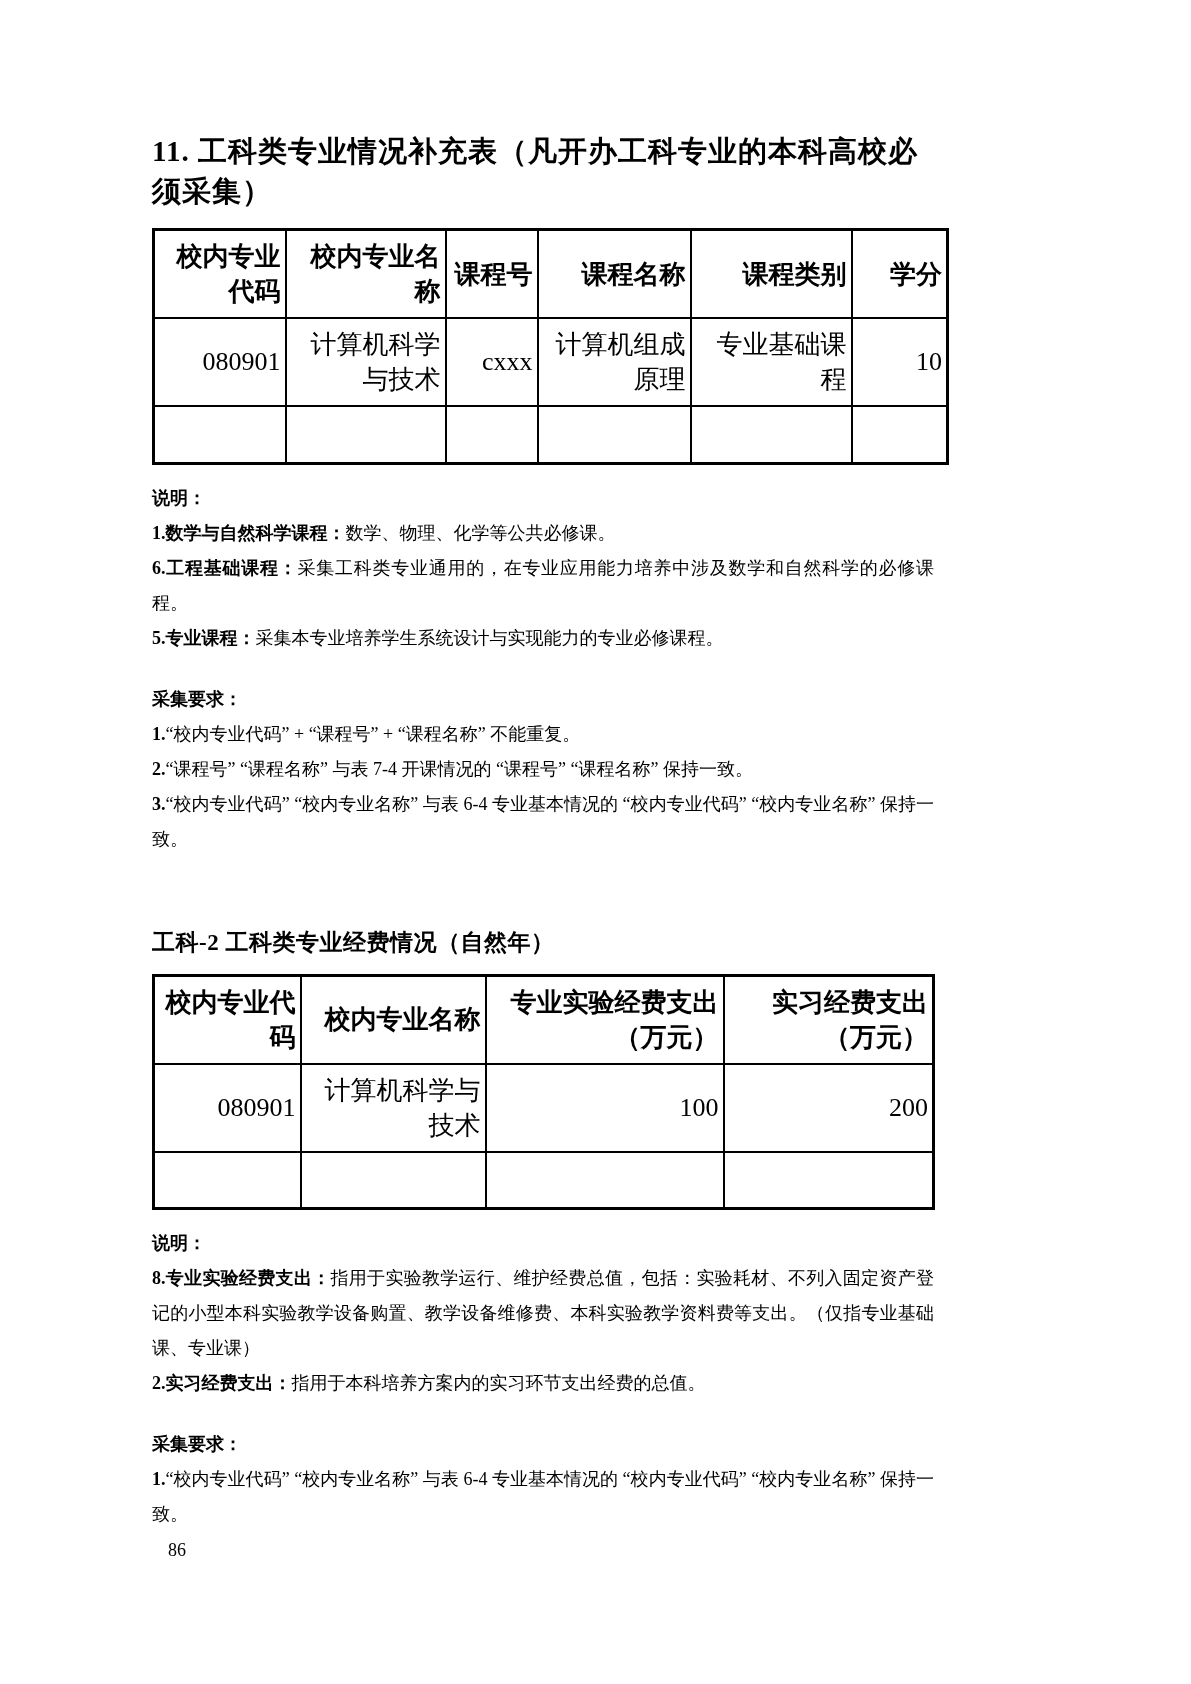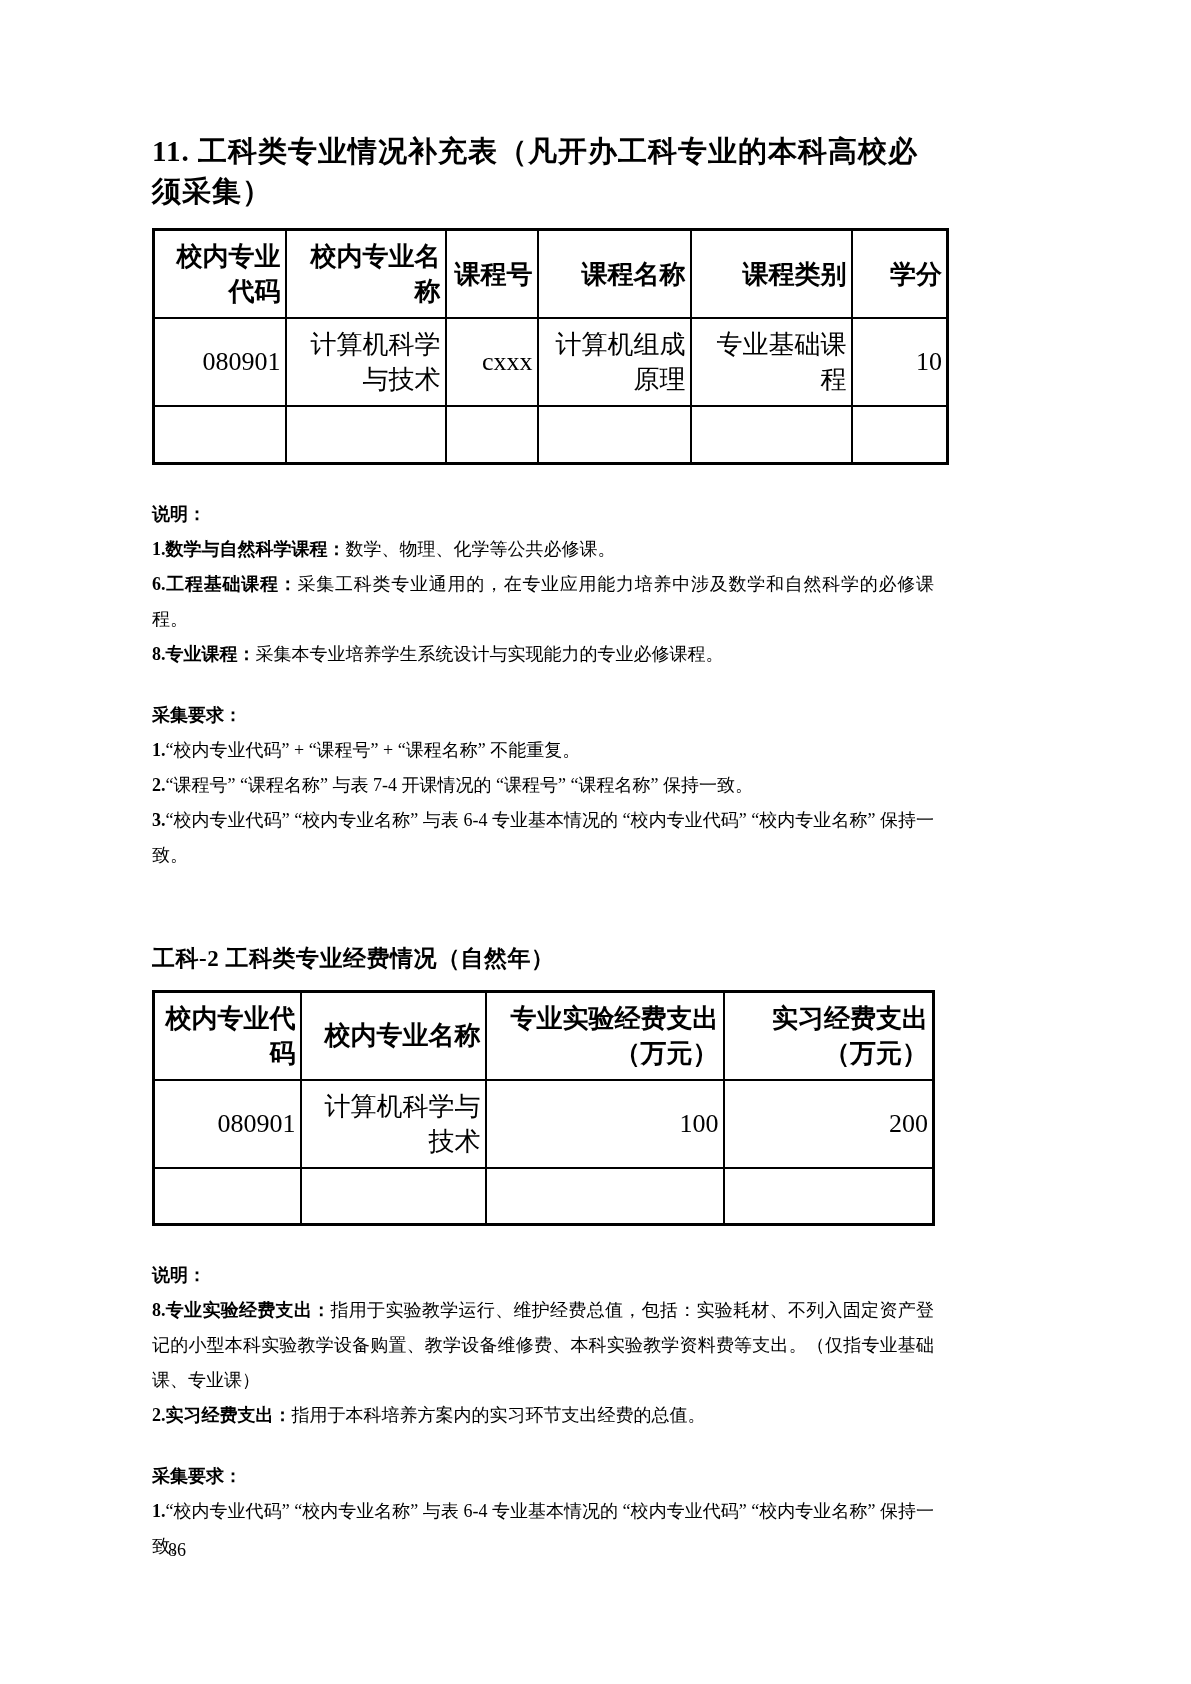--- a/index.html
+++ b/index.html
@@ -26,21 +26,21 @@
     font-size:26px; padding:8px 4px; overflow:hidden;
   }
   table.grid th { font-weight:bold; height:60px; }
   table.grid td { height:57px; }
   
   .t1-c0{width:132px}.t1-c1{width:160px}.t1-c2{width:92px}
   .t1-c3{width:153px}.t1-c4{width:161px}.t1-c5{width:96px}
   
   .t2-c0{width:147px}.t2-c1{width:185px}.t2-c2{width:238px}.t2-c3{width:210px}
   .block-label {
-    font-size:18px; font-weight:bold; margin-top:32px; line-height:35px;
+    font-size:18px; font-weight:bold; margin-top:16px; line-height:35px;
   }
   .note-line, .req-line {
     font-size:18px; line-height:35px; text-align:justify;
   }
   .note-line b, .req-line b { font-weight:bold; }
   .req-label { margin-top:26px; }
   .page-number {
     position:absolute; left:168px; top:1540px; width:782px;
     text-align:left; font-size:18px;
   }
@@ -79,21 +79,21 @@
       <td></td>
       <td></td>
     </tr>
   </tbody>
     </table>
 
   <div class="block-label">说明：</div>
 
   <div class="note-line"><b>1.数学与自然科学课程：</b><span>数学、物理、化学等公共必修课。</span></div>
   <div class="note-line"><b>6.工程基础课程：</b><span>采集工科类专业通用的，在专业应用能力培养中涉及数学和自然科学的必修课程。</span></div>
-  <div class="note-line"><b>8.专业课程：</b><span>采集本专业培养学生系统设计与实现能力的专业必修课程。</span></div>
+  <div class="note-line"><b>5.专业课程：</b><span>采集本专业培养学生系统设计与实现能力的专业必修课程。</span></div>
 
   <div class="block-label req-label">采集要求：</div>
 
   <div class="req-line"><b>1.</b><span>“校内专业代码” + “课程号” + “课程名称” 不能重复。</span></div>
   <div class="req-line"><b>2.</b><span>“课程号” “课程名称” 与表 7-4 开课情况的 “课程号” “课程名称” 保持一致。</span></div>
   <div class="req-line"><b>3.</b><span>“校内专业代码” “校内专业名称” 与表 6-4 专业基本情况的 “校内专业代码” “校内专业名称” 保持一致。</span></div>
 
   <div class="sec-heading sec2-heading">工科-2 工科类专业经费情况（自然年）</div>
 
   <table class="grid">

